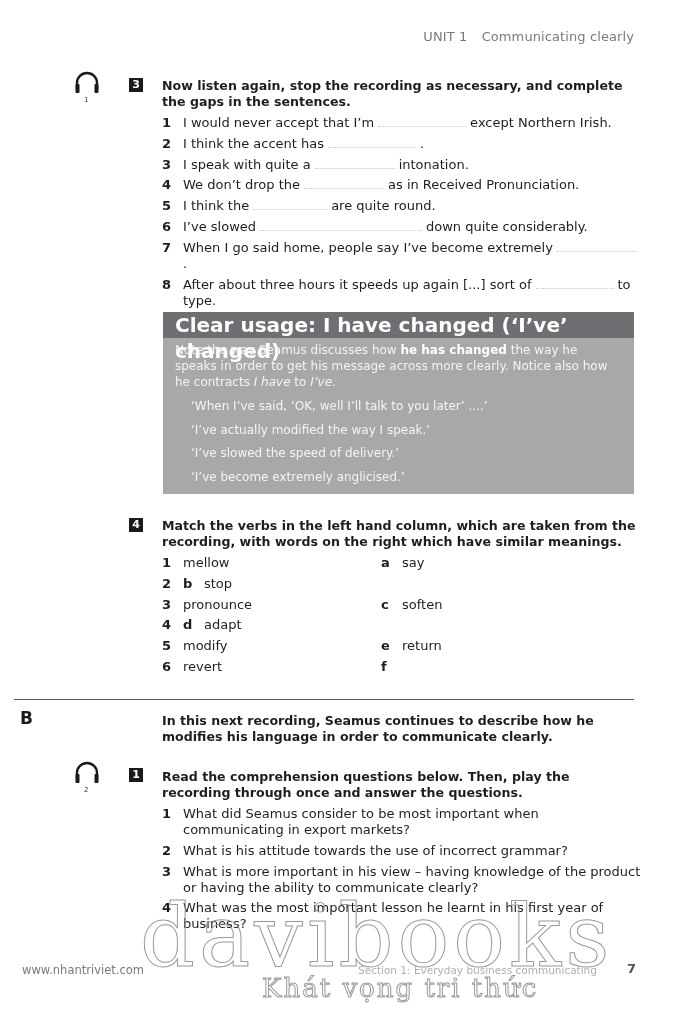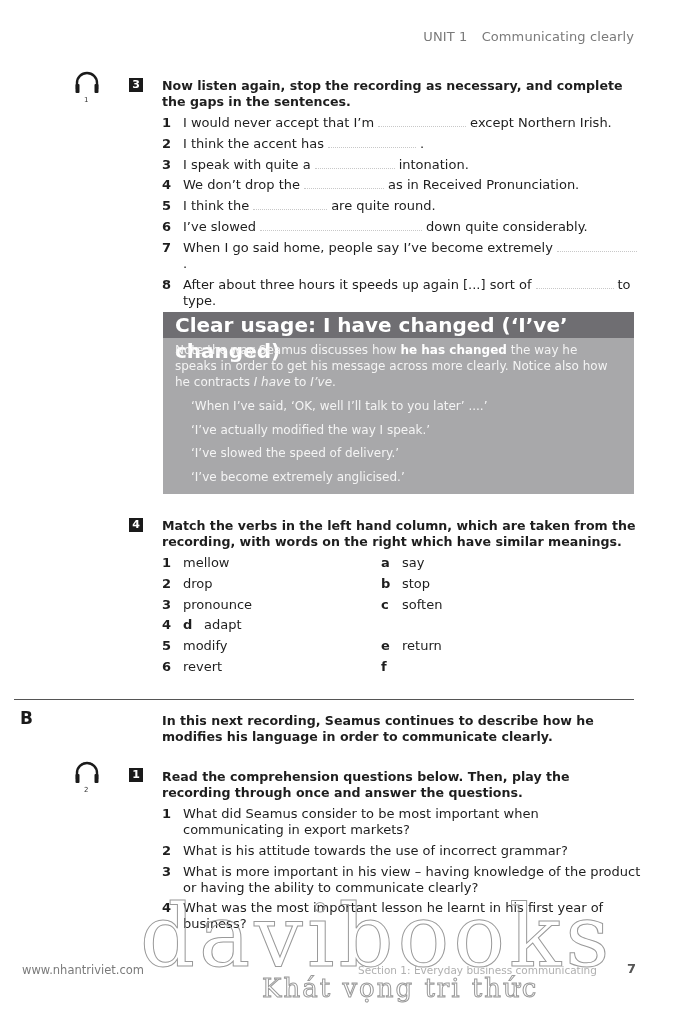--- a/index.html
+++ b/index.html
@@ -118,21 +118,20 @@
 
 <div class="match">
   <div class="mrow">
     <span class="lnum">1</span>
     <span class="lword">mellow</span>
     <span class="rlet">a</span>
     <span class="rword">say</span>
   </div>
   <div class="mrow">
     <span class="lnum">2</span>
-    <span class="lword">drop</span>
     <span class="rlet">b</span>
     <span class="rword">stop</span>
   </div>
   <div class="mrow">
     <span class="lnum">3</span>
     <span class="lword">pronounce</span>
     <span class="rlet">c</span>
     <span class="rword">soften</span>
   </div>
   <div class="mrow">

